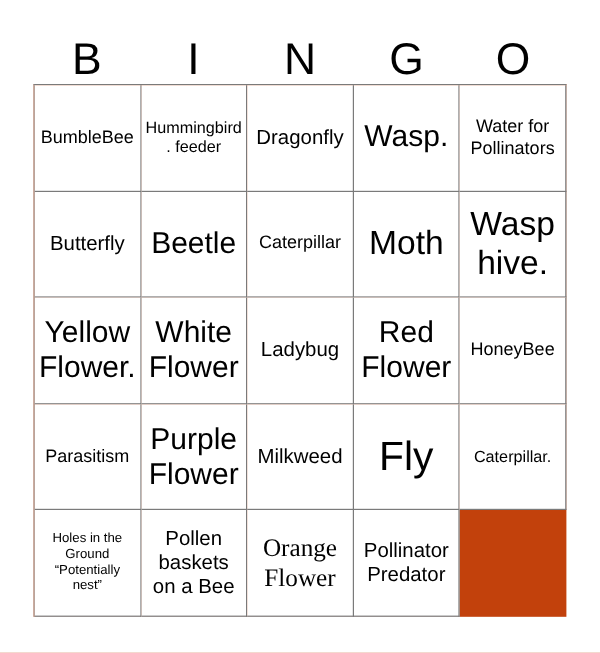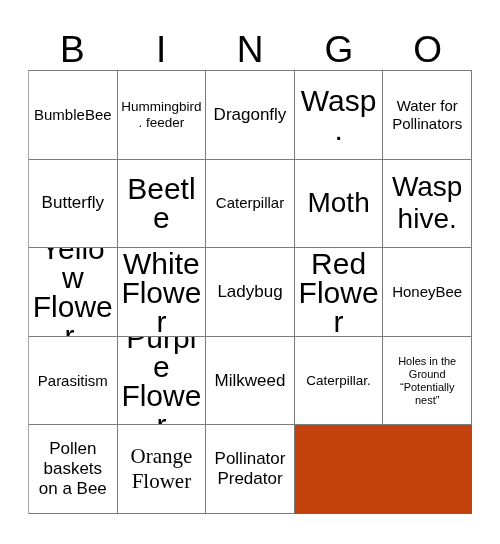--- a/index.html
+++ b/index.html
@@ -78,21 +78,21 @@
     overflow-wrap: break-word;
     hyphens: none;
   }
 
   
   .fs-xs  { font-size: 11px;   line-height: 13px; }
   .fs-sm  { font-size: 13.5px; line-height: 16px; }
   .fs-md  { font-size: 15px;   line-height: 18px; }
   .fs-lg  { font-size: 17px;   line-height: 20px; }
   .fs-xl  { font-size: 21px;   line-height: 25px; font-family: Liberation Serif, serif; }
-  .fs-2xl { font-size: 30px;   line-height: 29px; }
+  .fs-2xl { font-size: 25px;   line-height: 29px; }
   .fs-3xl { font-size: 28px;   line-height: 32px; }
   .fs-4xl { font-size: 34px;   line-height: 38px; }
 </style>
 </head>
 <body>
 
 <div id="card">
 
   <div id="bingo-header">
       <div class="header-letter">B</div>
@@ -151,20 +151,23 @@
       <div class="bingo-cell">
         <span class="cell-text fs-md">Parasitism</span>
       </div>
       <div class="bingo-cell">
         <span class="cell-text fs-2xl">Purple Flower</span>
       </div>
       <div class="bingo-cell">
         <span class="cell-text fs-lg">Milkweed</span>
       </div>
       <div class="bingo-cell">
+        <span class="cell-text fs-4xl">Fly</span>
+      </div>
+      <div class="bingo-cell">
         <span class="cell-text fs-sm">Caterpillar.</span>
       </div>
       <div class="bingo-cell">
         <span class="cell-text fs-xs">Holes in the Ground “Potentially nest”</span>
       </div>
       <div class="bingo-cell">
         <span class="cell-text fs-lg">Pollen baskets on a Bee</span>
       </div>
       <div class="bingo-cell">
         <span class="cell-text fs-xl">Orange Flower</span>

